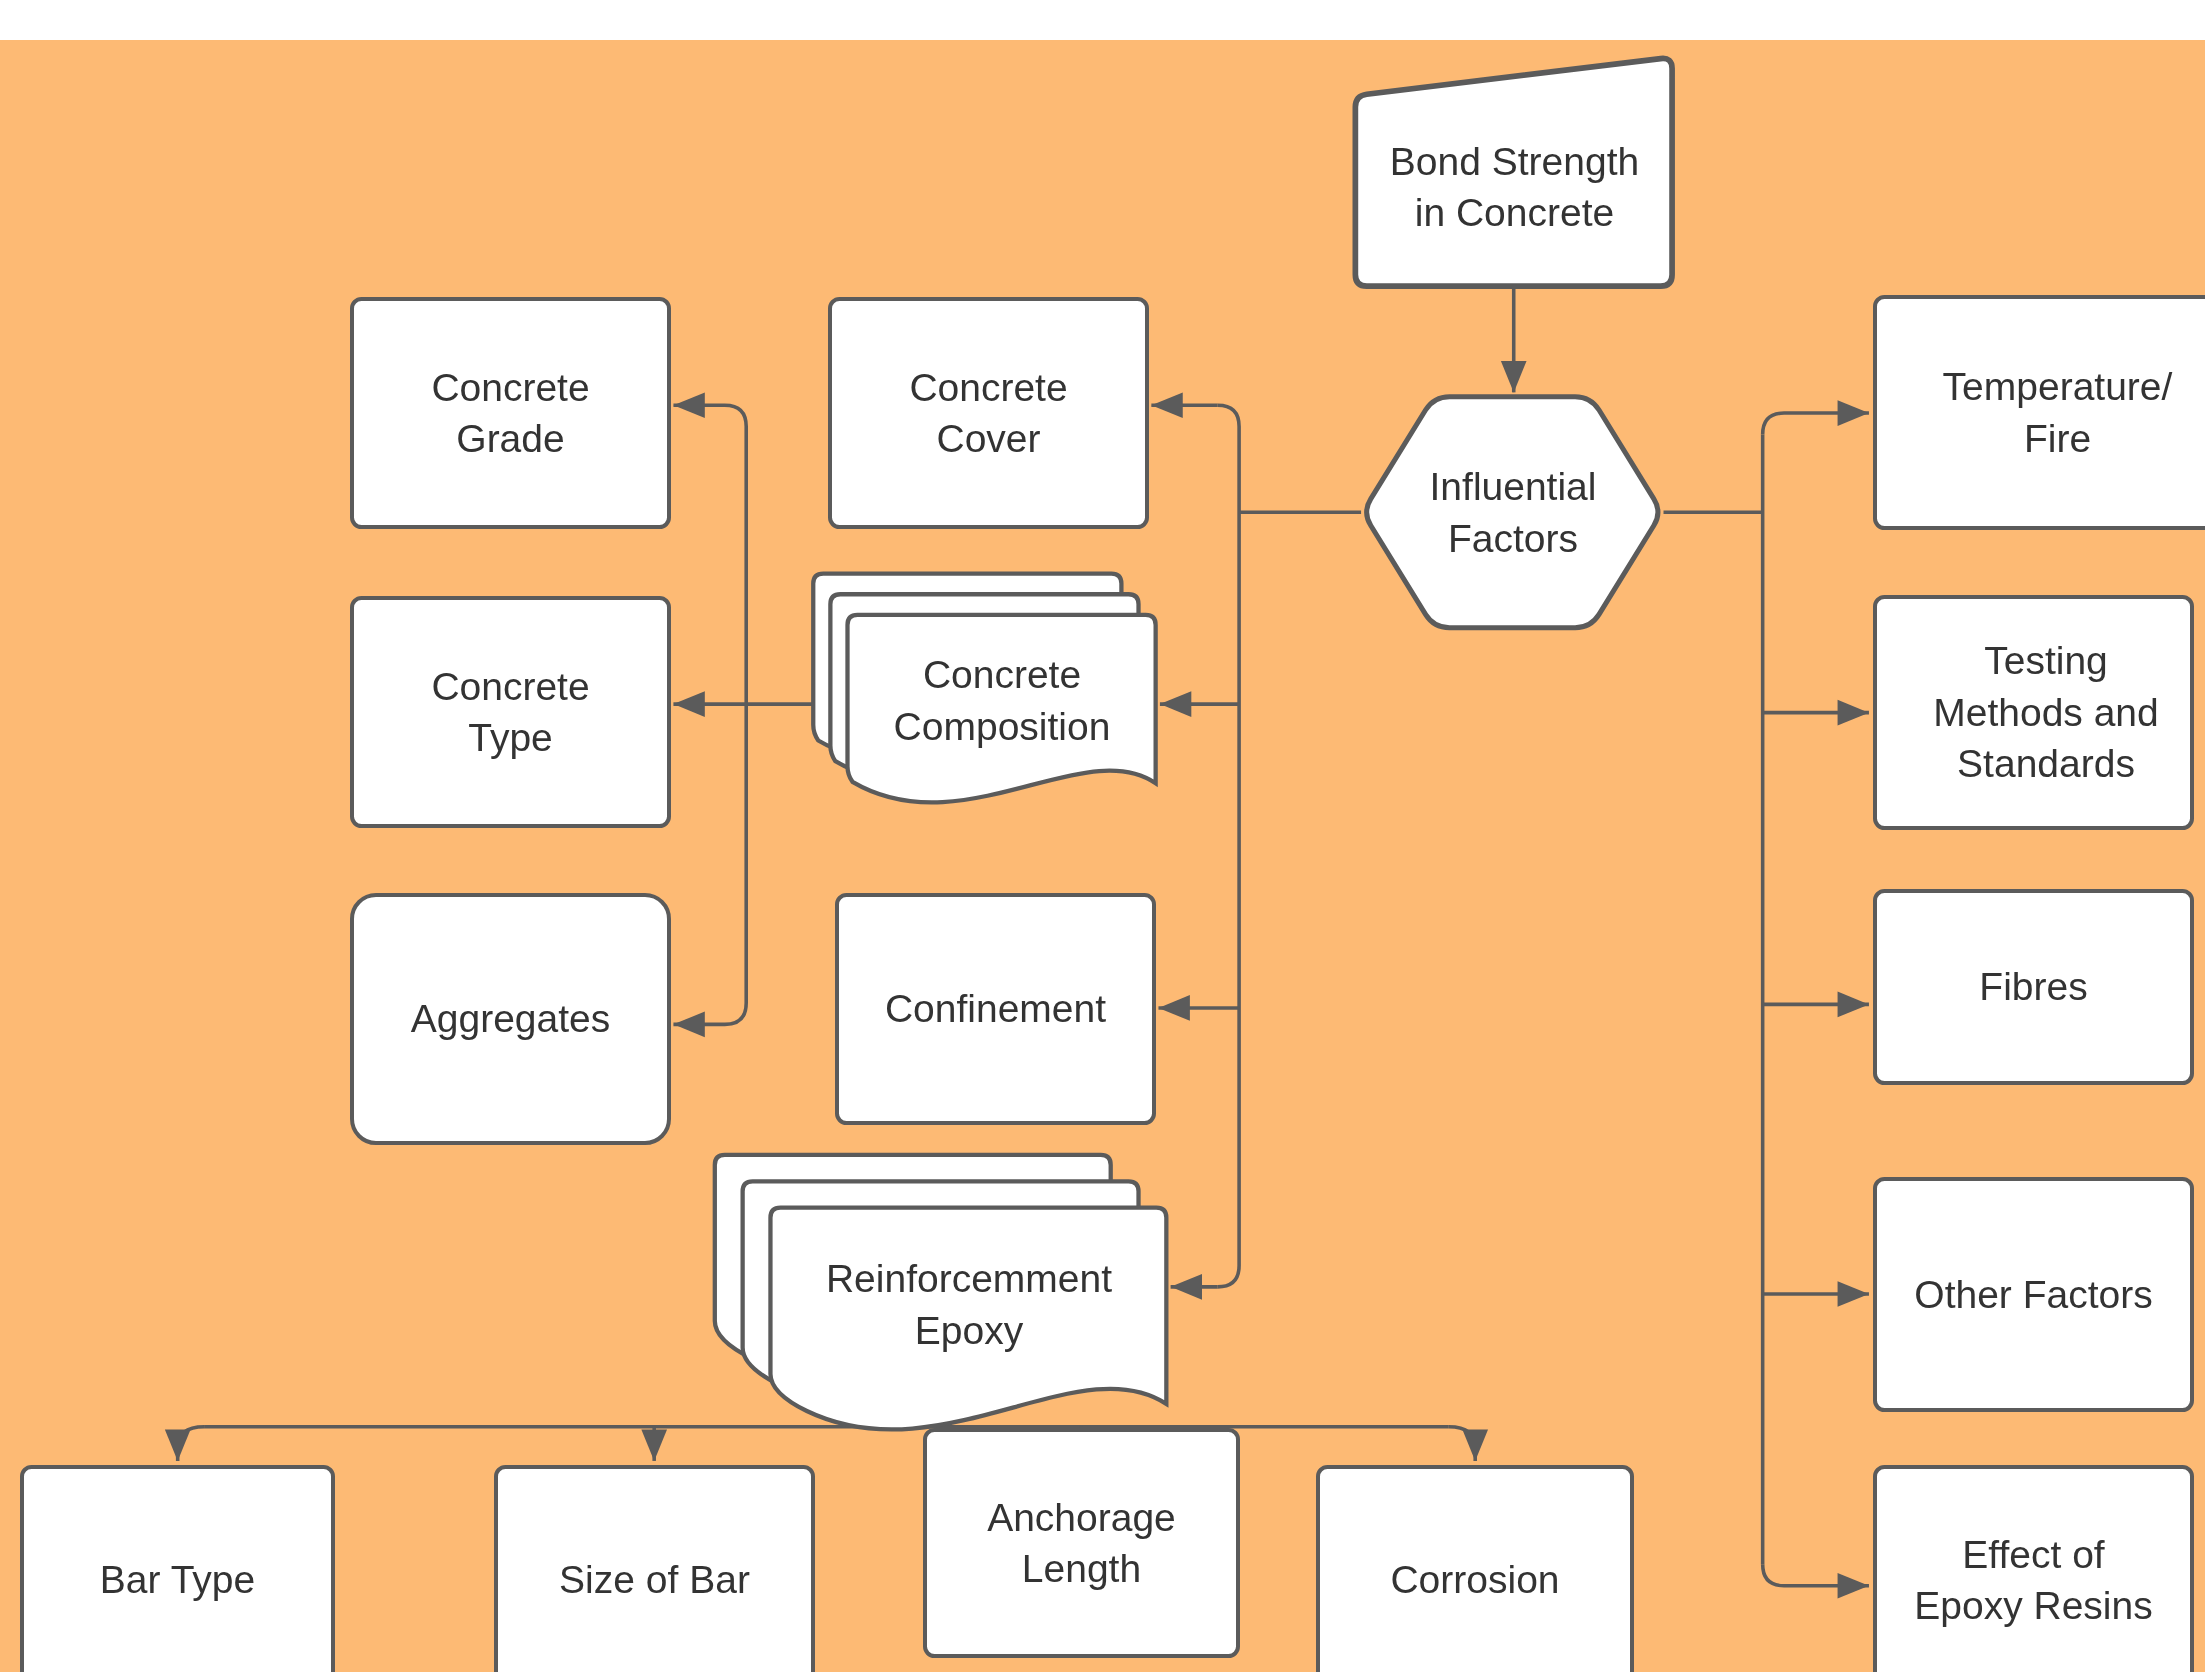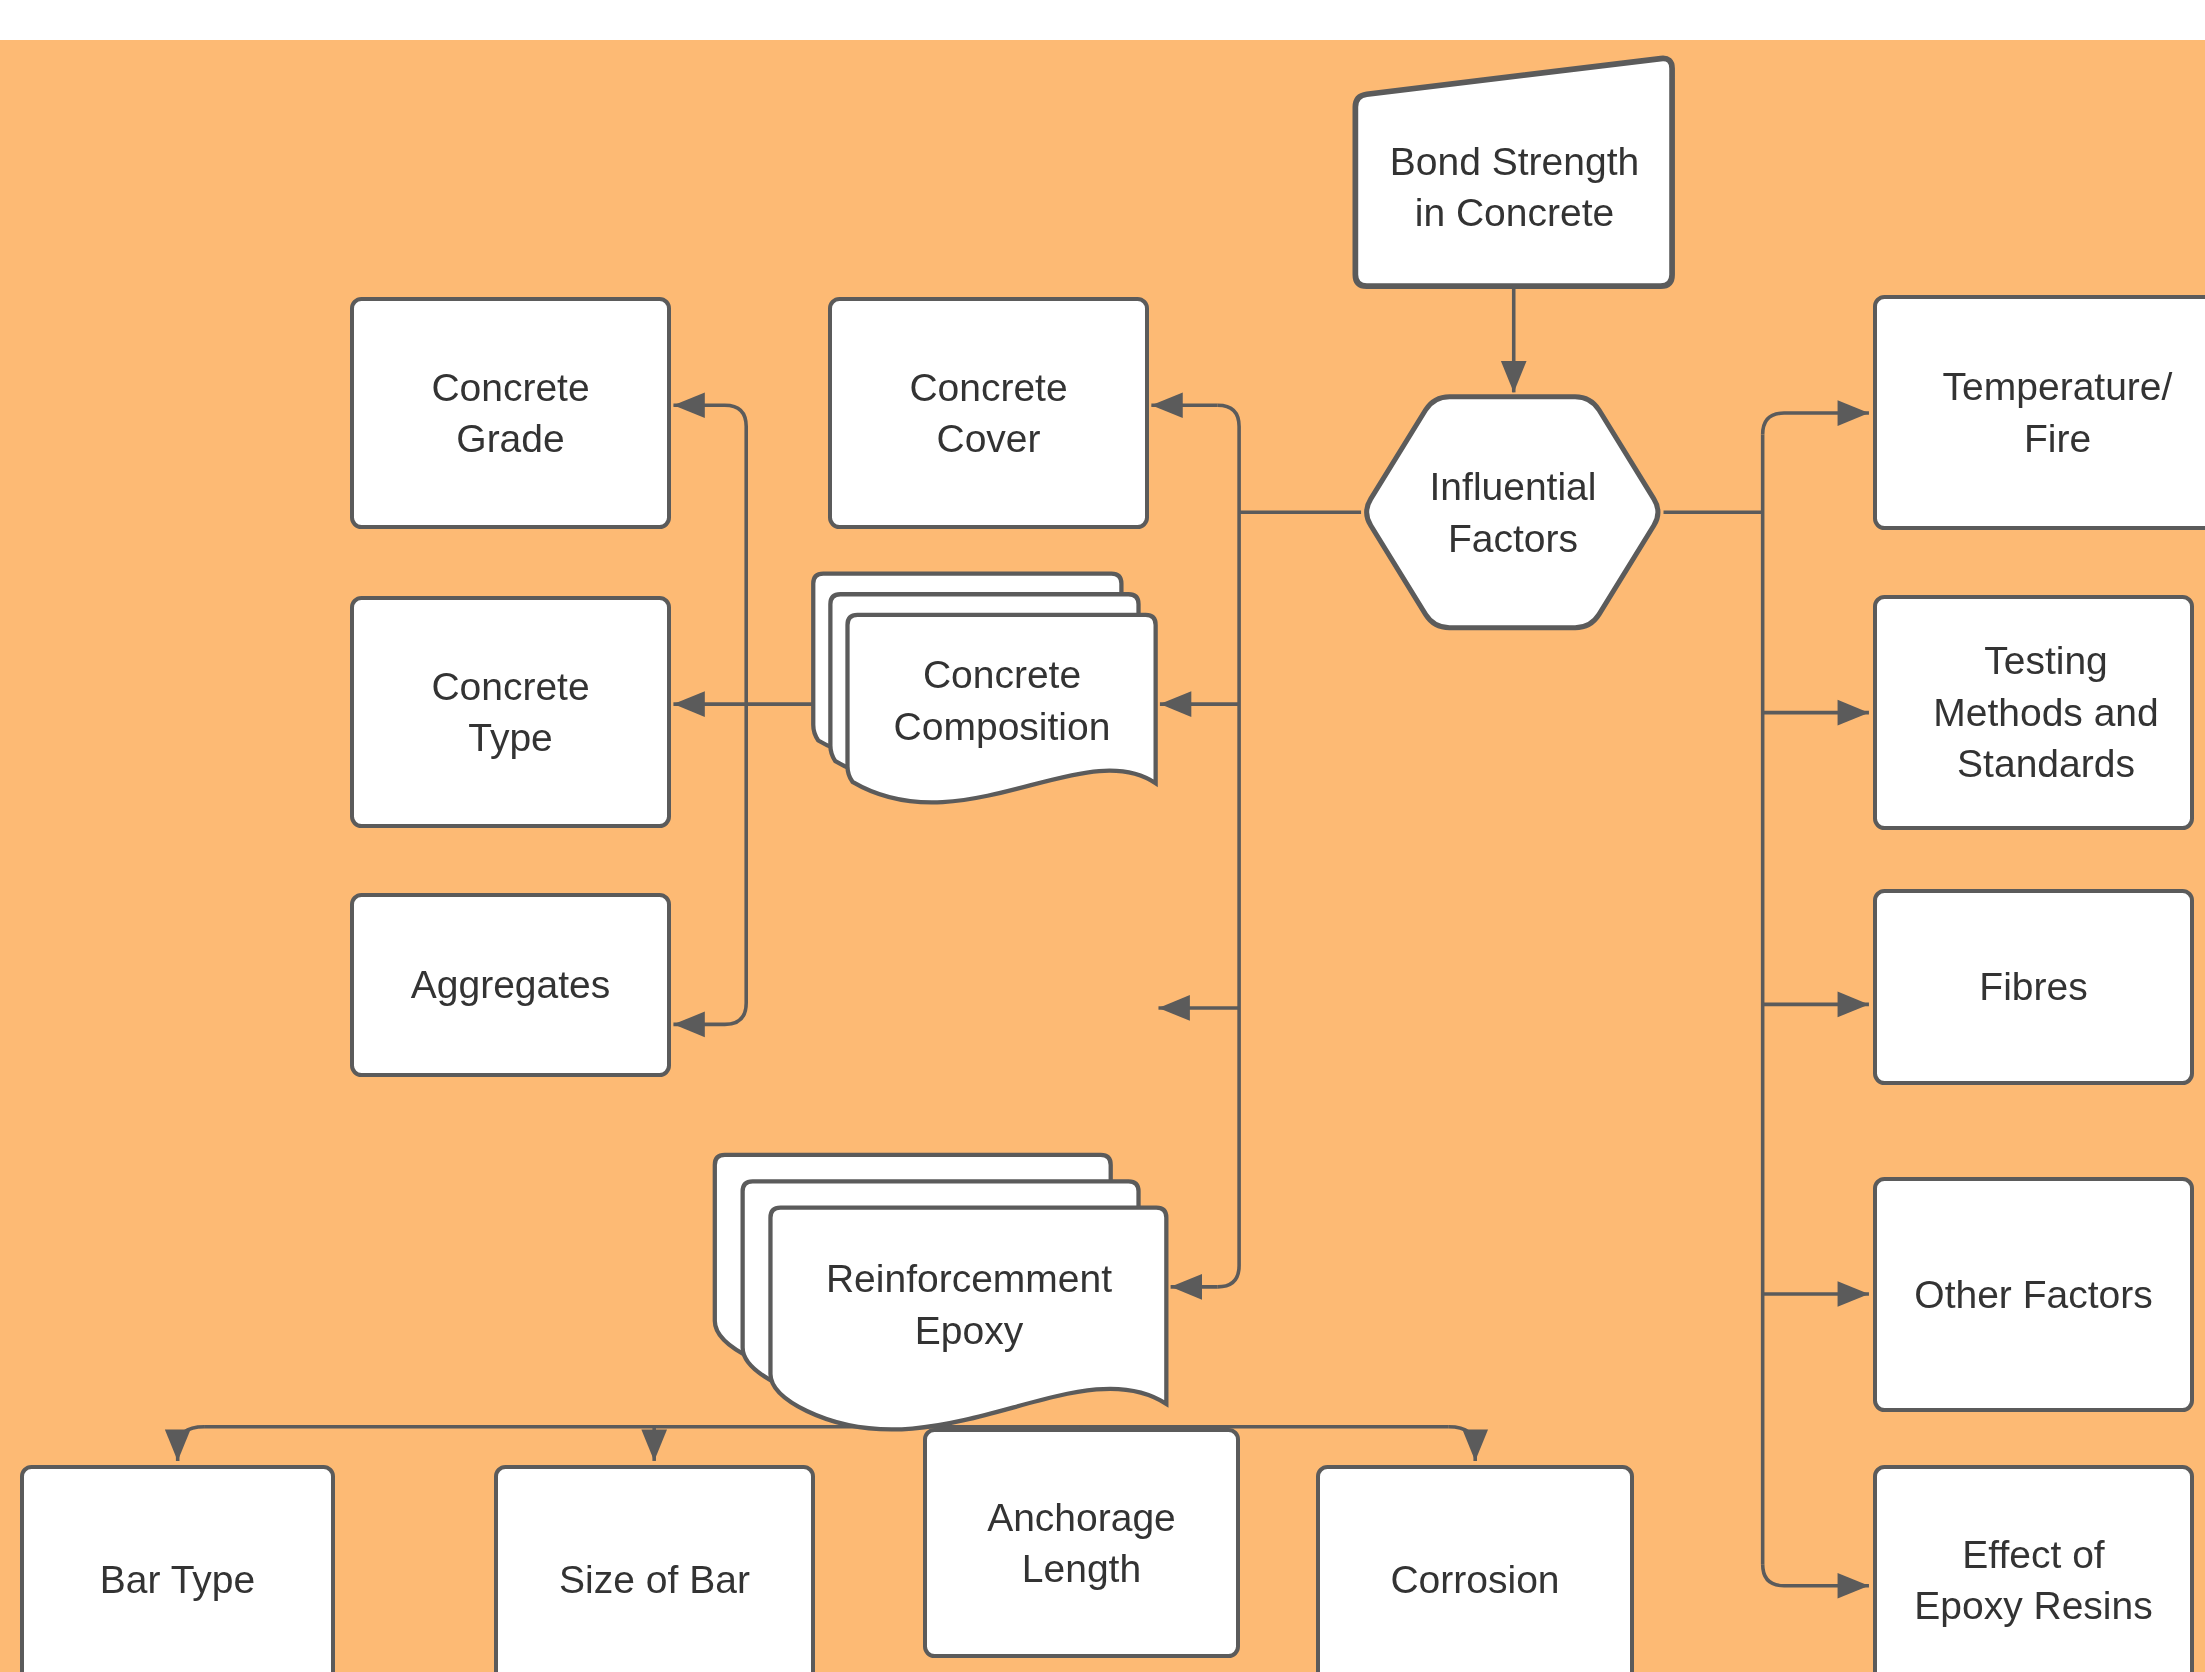--- a/index.html
+++ b/index.html
@@ -129,22 +129,23 @@
 
   <div class="node" style="left:350px; top:257px; width:321px; height:232px;">Concrete
 Grade</div>
 
   <div class="node" style="left:828px; top:257px; width:321px; height:232px;">Concrete
 Cover</div>
 
   <div class="node" style="left:350px; top:556px; width:321px; height:232px;">Concrete
 Type</div>
 
-  <div class="node" style="left:350px; top:853px; width:321px; height:184px;">Aggregates</div>
+  <div class="node" style="left:350px; top:853px; width:321px; height:252px;border-radius:26px;">Aggregates</div>
 
+  <div class="node" style="left:835px; top:853px; width:321px; height:232px;">Confinement</div>
 
   <div class="node" style="left:1873px; top:255px; width:369px; height:235px;">Temperature/
 Fire</div>
 
   <div class="node" style="left:1873px; top:555px; width:321px; height:235px;padding-left:25px;">Testing
 Methods and
 Standards</div>
 
   <div class="node" style="left:1873px; top:849px; width:321px; height:196px;">Fibres</div>
 

